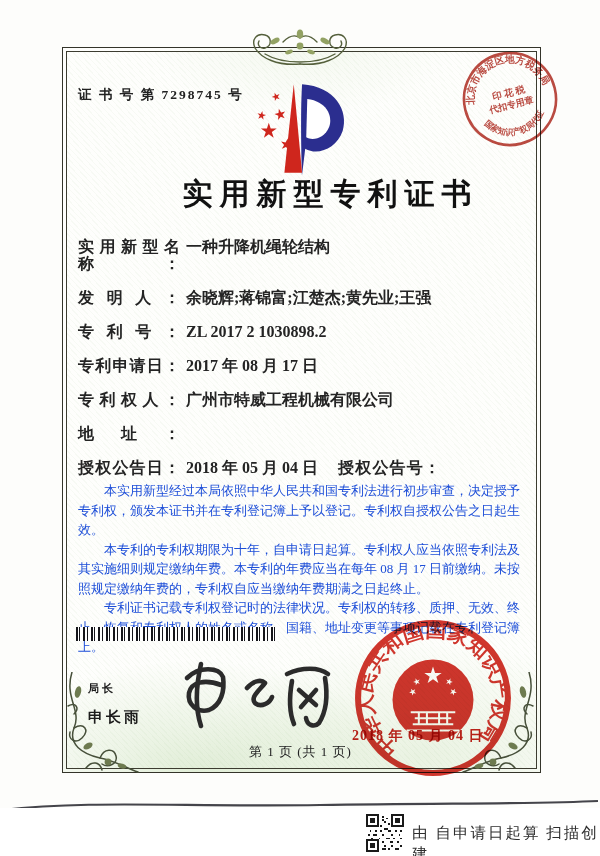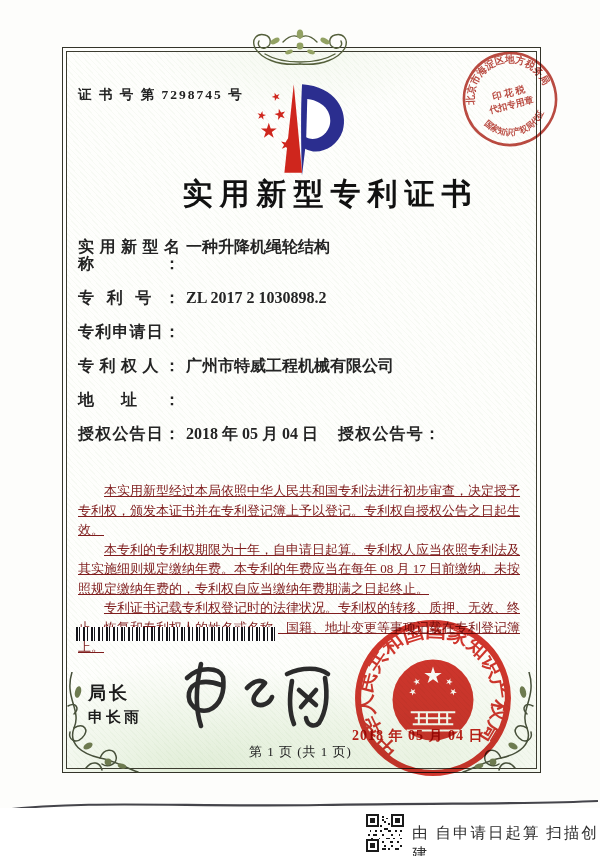--- a/index.html
+++ b/index.html
@@ -29,28 +29,28 @@
   .cert-no{left:78px;top:86px;font-size:13.5px;font-weight:bold;letter-spacing:2px;color:#222;}
   .title{left:62px;top:174px;width:537px;text-align:center;font-size:30px;font-weight:bold;
          letter-spacing:7px;color:#111;}
   
   .fields{left:78px;top:238px;width:452px;font-size:16px;font-weight:bold;color:#242424;}
   .frow{line-height:17px;margin-bottom:17px;display:flex;align-items:flex-start;}
   .flabel{display:inline-block;width:102px;min-width:102px;text-align:justify;text-align-last:justify;}
   .fvalue{display:inline-block;padding-left:6px;flex:1;}
   .grant .fvalue1{width:152px;min-width:152px;padding-left:6px;}
   
-  .paras{left:78px;top:481px;width:452px;font-size:13px;line-height:19.5px;color:#7f1d1d;text-decoration:underline;}
+  .paras{left:78px;top:481px;width:452px;font-size:13px;line-height:19.5px;color:#1d4ed8;}
   .paras p{margin:0;text-indent:2em;}
   
   .barcode{left:76px;top:627px;width:202px;height:14px;
     background:repeating-linear-gradient(90deg,
       #15151a 0 2px,#fff 2px 3px,#15151a 3px 4px,#fff 4px 7px,
       #15151a 7px 9px,#fff 9px 11px,#15151a 11px 12px,#fff 12px 15px);}
-  .comm-title{left:88px;top:681px;font-size:18px;font-weight:bold;letter-spacing:3px;}
+  .comm-title{left:88px;top:681px;font-size:11px;font-weight:bold;letter-spacing:3px;}
   .comm-name{left:88px;top:708px;font-size:15px;font-weight:bold;letter-spacing:3px;}
   .page-footer{left:62px;top:743px;width:477px;text-align:center;font-size:13px;color:#222;letter-spacing:1px;}
   .seal-date{left:352px;top:727px;font-size:14px;font-weight:bold;color:#c4231b;
              letter-spacing:1px;mix-blend-mode:multiply;}
   .blend{mix-blend-mode:multiply;}
   
   .scan-text{left:412px;top:823px;font-size:15.5px;color:#2e2e2e;letter-spacing:2px;
              font-family:"Liberation Serif","DejaVu Serif",serif;}
   svg text{font-family:"Liberation Serif","DejaVu Serif",serif;}
 </style>
@@ -145,25 +145,30 @@
 </svg>
 
 <div class="abs title">实用新型专利证书</div>
 
 <div class="abs fields">
   <div class="frow">
     <span class="flabel">实用新型名称：</span>
     <span class="fvalue">一种升降机绳轮结构</span>
   </div>
   <div class="frow">
+    <span class="flabel">发明人：</span>
+    <span class="fvalue">余晓辉;蒋锦富;江楚杰;黄先业;王强</span>
+  </div>
+  <div class="frow">
     <span class="flabel">专利号：</span>
     <span class="fvalue">ZL 2017 2 1030898.2</span>
   </div>
   <div class="frow">
     <span class="flabel">专利申请日：</span>
+    <span class="fvalue">2017 年 08 月 17 日</span>
   </div>
   <div class="frow">
     <span class="flabel">专利权人：</span>
     <span class="fvalue">广州市特威工程机械有限公司</span>
   </div>
   <div class="frow">
     <span class="flabel">地址：</span>
   </div>
   <div class="frow grant">
     <span class="flabel">授权公告日：</span>

